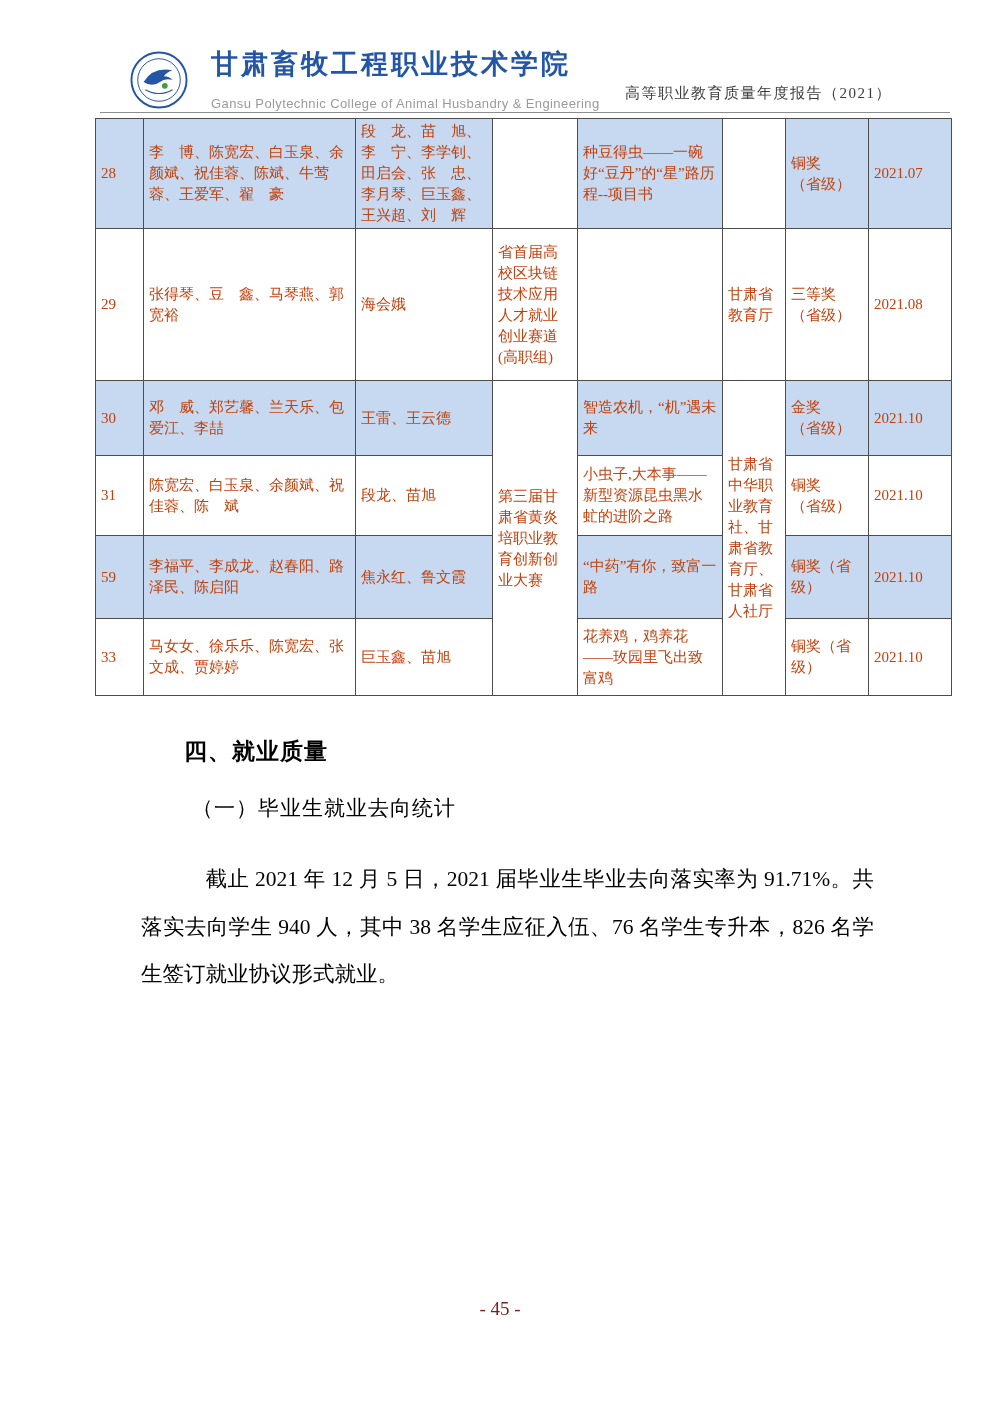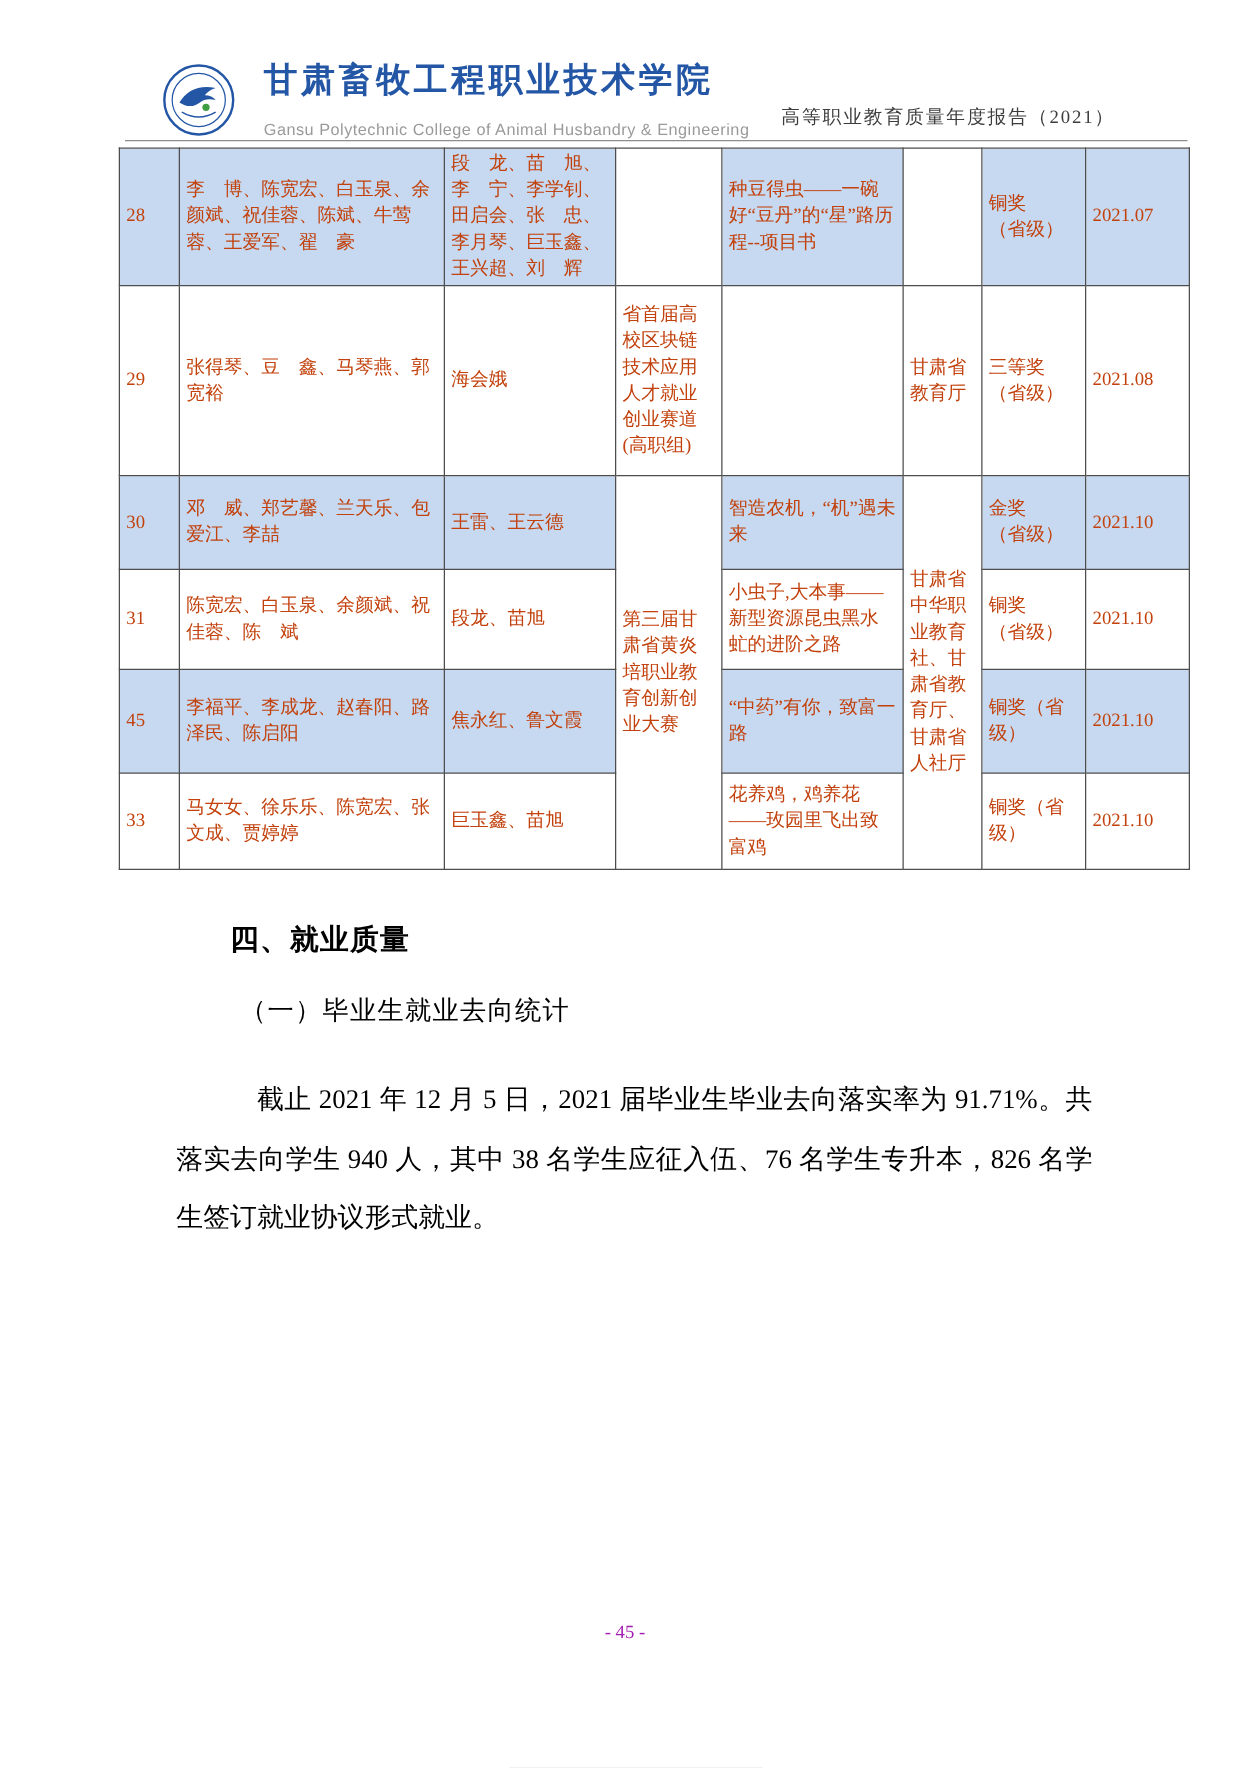--- a/index.html
+++ b/index.html
@@ -53,21 +53,21 @@
     position:absolute; left:192px; top:794px; font-size:21px; color:#000; letter-spacing:1px;
   }
   .bodytext {
     position:absolute; left:125px; top:840px; width:765px;
     font-size:21.5px; line-height:47.5px; text-align:justify; color:#000;
   }
   .bodytext p { margin:16px; text-indent:3em; }
 
   .page-footer {
     position:absolute; left:0; top:1298px; width:100%; text-align:center;
-    font-size:15px; color:#a21caf;
+    font-size:19px; color:#7f1d1d;
   }
 </style>
 </head>
 <body>
 
 <div class="page">
 
   <div class="logo-row">
     <div class="logo-badge">
       <svg viewBox="0 0 60 60" width="58" height="58">
@@ -134,21 +134,21 @@
       <tr class="r3">
         <td>31</td>
         <td>陈宽宏、白玉泉、余颜斌、祝佳蓉、陈　斌</td>
         <td>段龙、苗旭</td>
         <td>小虫子,大本事——新型资源昆虫黑水虻的进阶之路</td>
         <td class="award">铜奖
 （省级）</td>
         <td>2021.10</td>
       </tr>
       <tr class="alt r4">
-        <td>45</td>
+        <td>59</td>
         <td>李福平、李成龙、赵春阳、路泽民、陈启阳</td>
         <td>焦永红、鲁文霞</td>
         <td>“中药”有你，致富一路</td>
         <td class="award">铜奖（省级）</td>
         <td>2021.10</td>
       </tr>
       <tr class="r5">
         <td>33</td>
         <td>马女女、徐乐乐、陈宽宏、张文成、贾婷婷</td>
         <td>巨玉鑫、苗旭</td>

